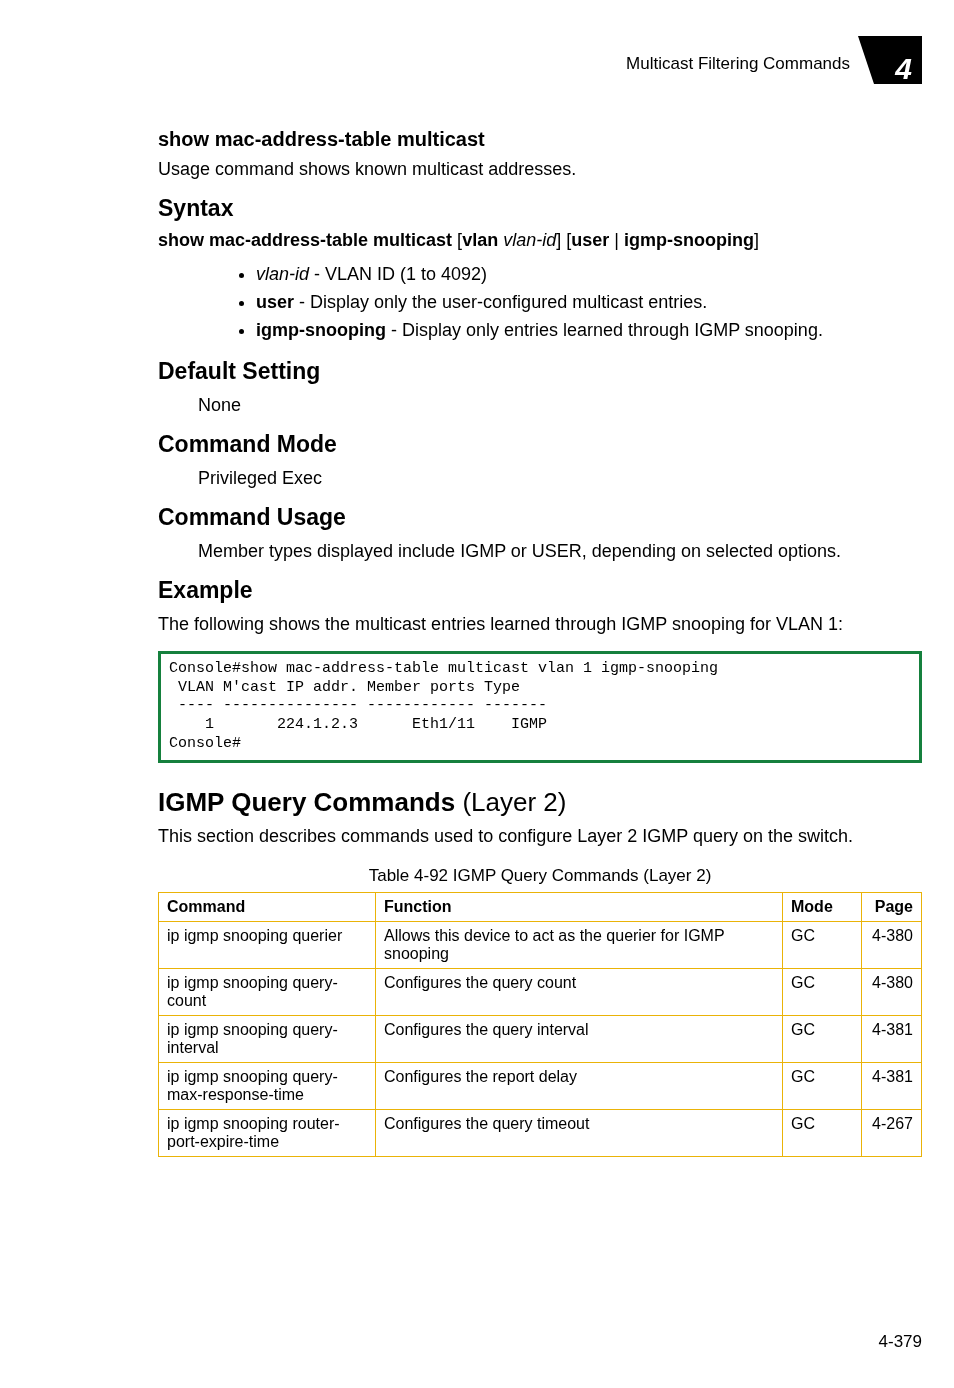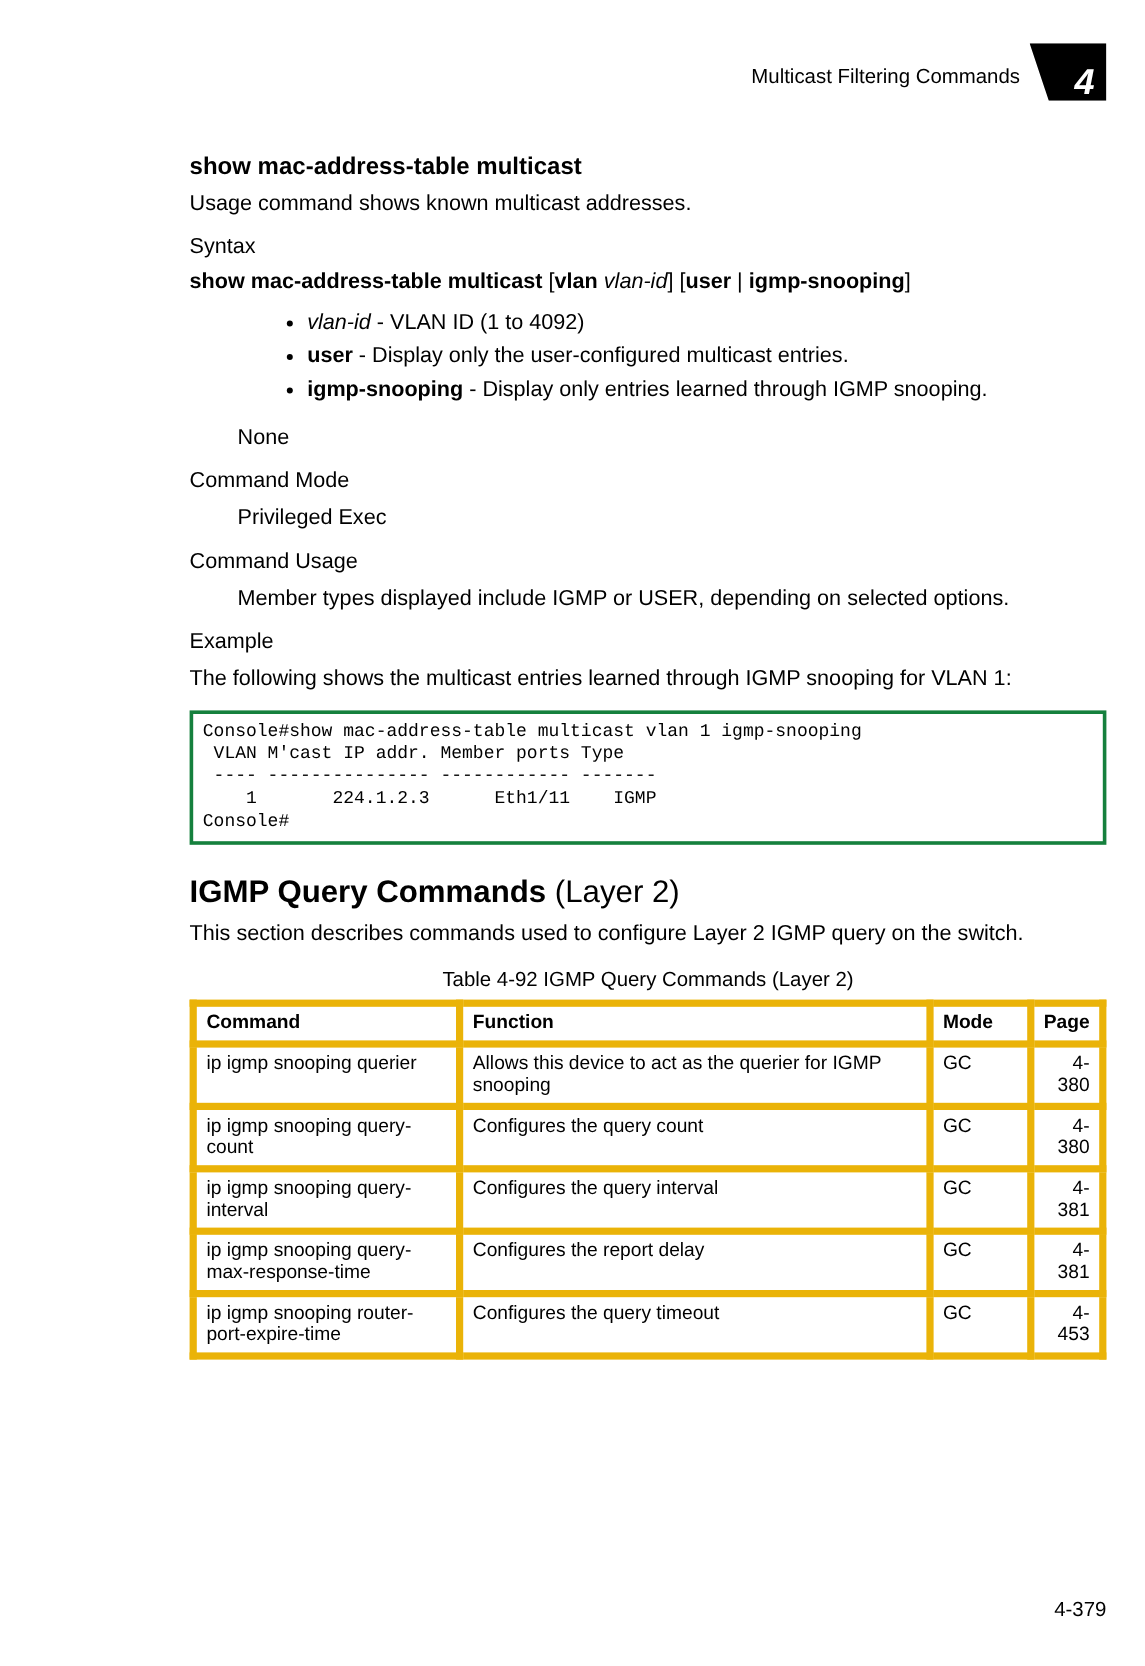--- a/index.html
+++ b/index.html
@@ -51,22 +51,22 @@
     font-size: 20px;
     font-weight: bold;
     margin: 0 0 6px 0;
   }
   .body {
     font-size: 18px;
     line-height: 1.35;
     margin: 0 0 14px 0;
   }
   .sec-label {
-    font-size: 18px;
-    font-weight: normal;
+    font-size: 23px;
+    font-weight: bold;
     margin: 10px 0 8px 0;
   }
   .indent1 { margin-left: 40px; }
   .syntax-line {
     font-size: 18px;
     margin: 2px 0 10px 0;
   }
   .syntax-line .kw { font-weight: bold; }
   .syntax-line .it { font-style: italic; }
   ul.bullets {
@@ -105,21 +105,21 @@
     font-weight: normal;
     margin: 18px 0 6px 0;
   }
   table.cmd-table {
     width: 100%;
     border-collapse: collapse;
     font-size: 16px;
   }
   table.cmd-table th,
   table.cmd-table td {
-    border: 6px solid #eab308;
+    border: 1px solid #eab308;
     padding: 5px 8px;
     vertical-align: top;
     text-align: left;
   }
   table.cmd-table th {
     font-weight: bold;
   }
   table.cmd-table th.mode,
   table.cmd-table td.mode { width: 62px; }
   table.cmd-table th.page,
@@ -156,20 +156,21 @@
     <span class="kw">show mac-address-table multicast</span>
     <span>[</span><span class="kw">vlan</span><span> </span><span class="it">vlan-id</span><span>] [</span><span class="kw">user</span><span> | </span><span class="kw">igmp-snooping</span><span>]</span>
   </p>
 
   <ul class="bullets">
     <li><span class="it">vlan-id</span><span> - VLAN ID (1 to 4092)</span></li>
     <li><span class="kw">user</span><span> - Display only the user-configured multicast entries.</span></li>
     <li><span class="kw">igmp-snooping</span><span> - Display only entries learned through IGMP snooping.</span></li>
   </ul>
 
+  <p class="sec-label">Default Setting</p>
   <p class="body indent1">None</p>
 
   <p class="sec-label">Command Mode</p>
   <p class="body indent1">Privileged Exec</p>
 
   <p class="sec-label">Command Usage</p>
   <p class="body indent1">Member types displayed include IGMP or USER, depending on selected options.</p>
 
   <p class="sec-label">Example</p>
   <p class="body">The following shows the multicast entries learned through IGMP snooping for VLAN 1:</p>
@@ -216,20 +217,20 @@
       <tr>
         <td class="cmdcol">ip igmp snooping query-max-response-time</td>
         <td>Configures the report delay</td>
         <td class="mode">GC</td>
         <td class="page">4-381</td>
       </tr>
       <tr>
         <td class="cmdcol">ip igmp snooping router-port-expire-time</td>
         <td>Configures the query timeout</td>
         <td class="mode">GC</td>
-        <td class="page">4-453</td>
+        <td class="page">4-267</td>
       </tr>
     </tbody>
   </table>
 
   <span class="page-num">4-379</span>
 
 </div>
 
 </body></html>

